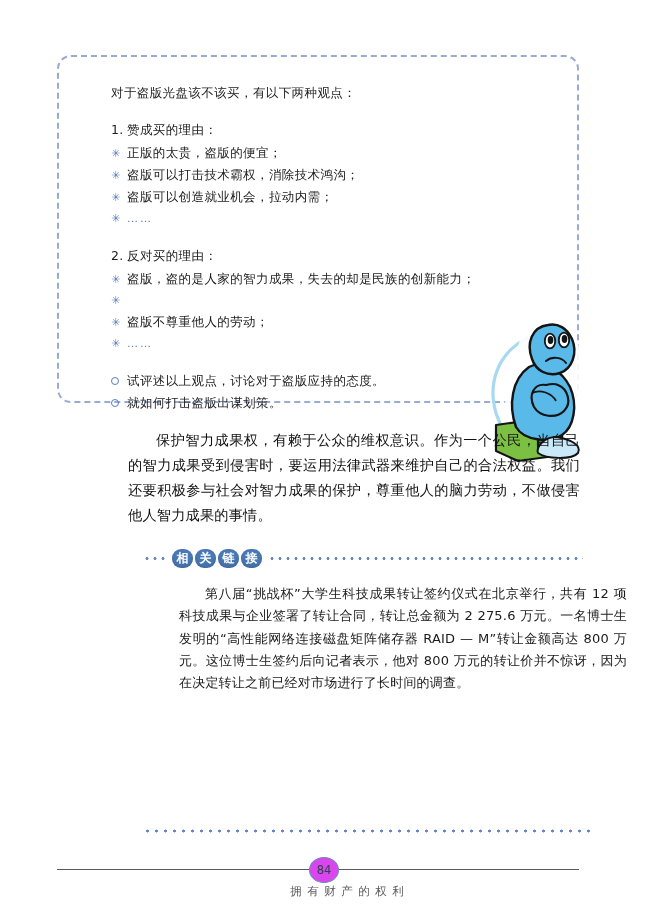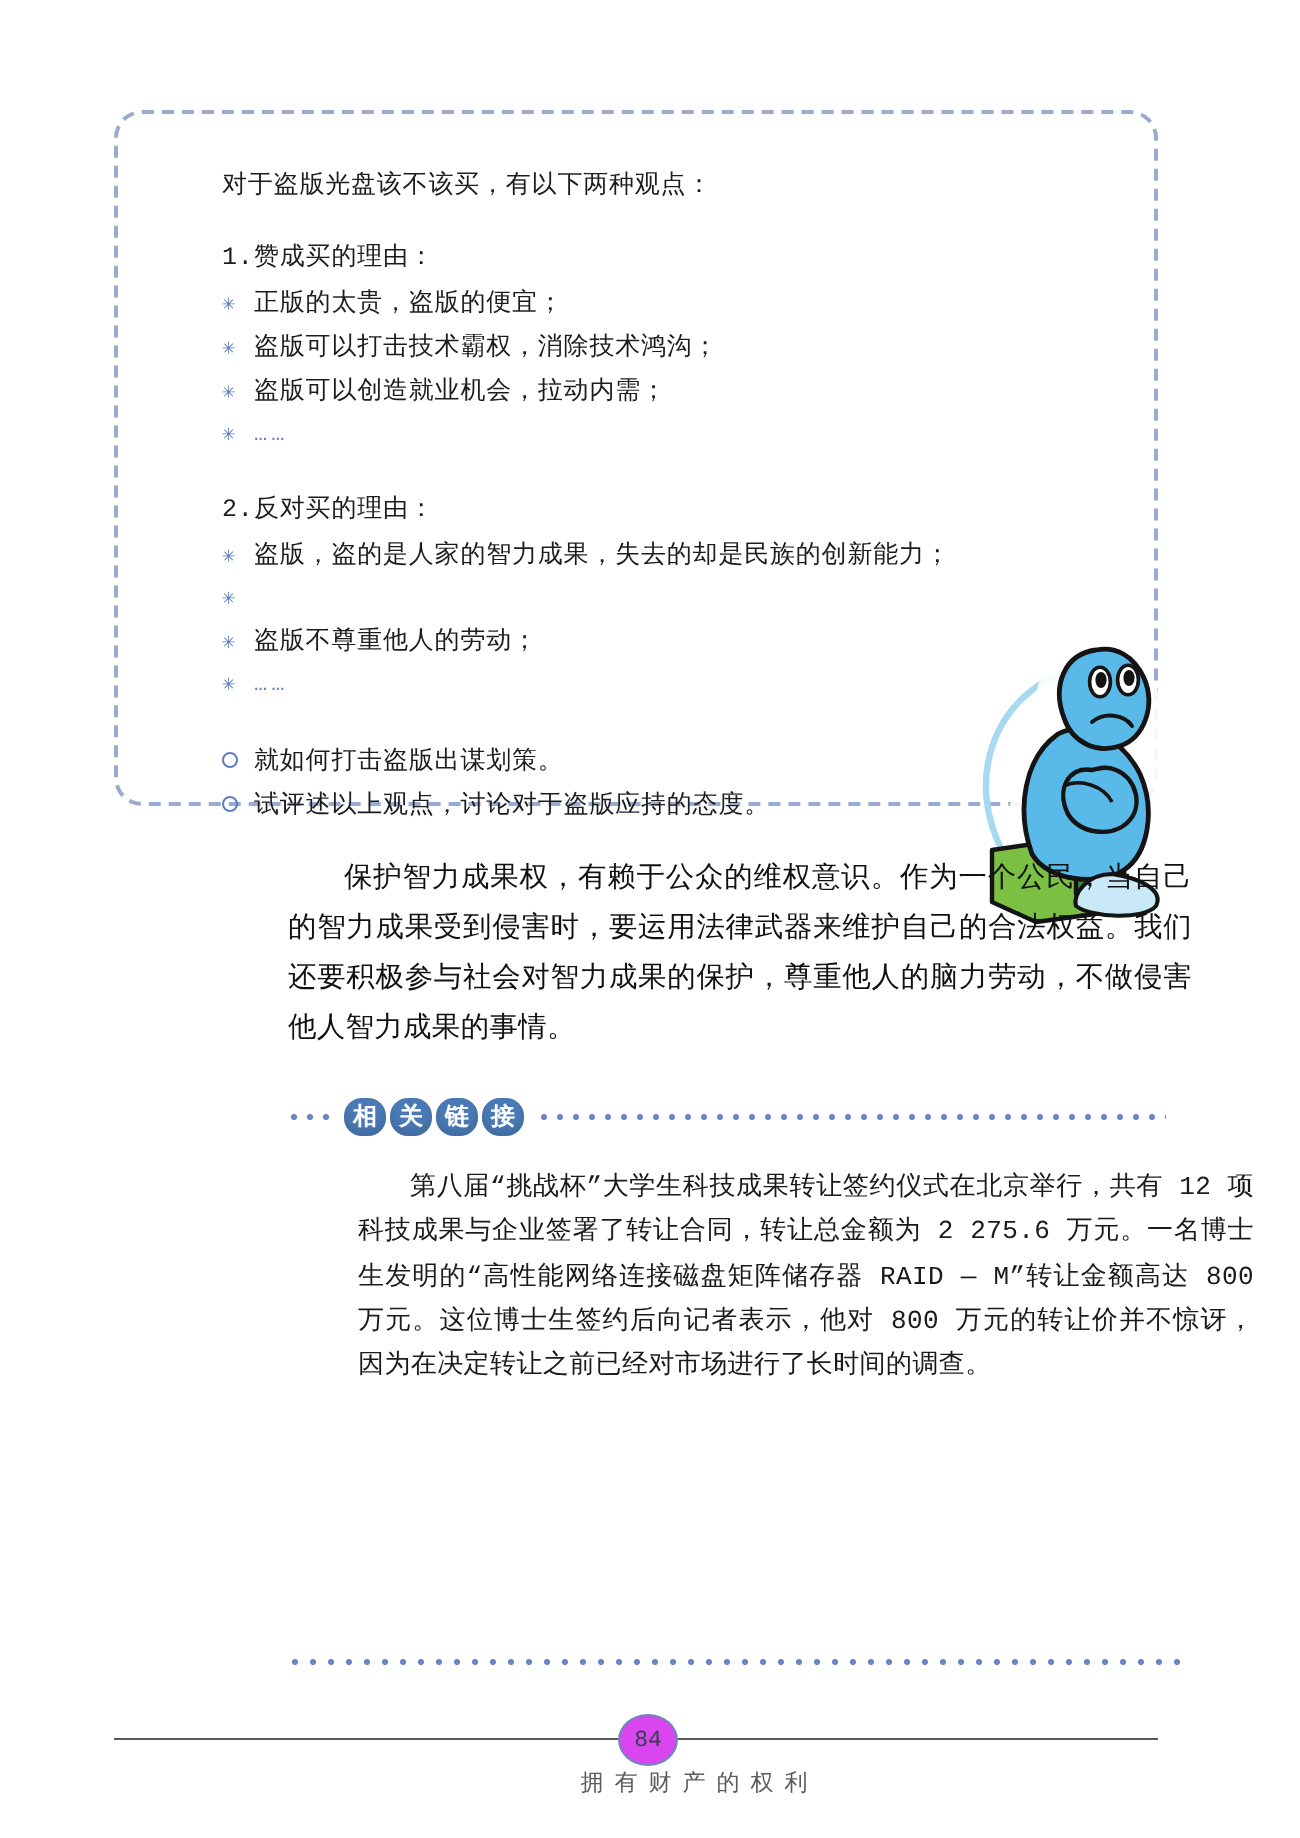--- a/index.html
+++ b/index.html
@@ -14,21 +14,20 @@
     color: #1a1a1a;
     position: relative;
     overflow: hidden;
   }
 
   .page {
     position: relative;
     width: 650px;
     height: 919px;
     box-sizing: border-box;
-    font-family: Liberation Mono, monospace;
   }
 
   
   .activity-box {
     position: absolute;
     left: 57px;
     top: 55px;
     width: 522px;
     height: 348px;
     box-sizing: border-box;
@@ -125,21 +124,20 @@
     position: absolute;
     left: 128px;
     top: 428px;
     width: 452px;
     font-size: 14.2px;
     line-height: 25px;
     letter-spacing: 0.2px;
     text-indent: 28px;
     color: #111111;
     text-align: justify;
-    margin-left: 16px;
   }
 
   
   .related-header {
     position: absolute;
     left: 143px;
     top: 547px;
     width: 440px;
     height: 22px;
     display: flex;
@@ -288,25 +286,25 @@
       </div>
       <div class="star-item">
         <span class="star-mark">✳</span>
         <span class="ellipsis-dots">……</span>
       </div>
 
       <div class="group-gap"></div>
 
       <div class="circle-item">
         <span class="ring"><i></i></span>
-        <span>就如何打击盗版出谋划策。</span>
+        <span>试评述以上观点，讨论对于盗版应持的态度。</span>
       </div>
       <div class="circle-item">
         <span class="ring"><i></i></span>
-        <span>试评述以上观点，讨论对于盗版应持的态度。</span>
+        <span>就如何打击盗版出谋划策。</span>
       </div>
 
     </div>
 
     <svg class="mascot" viewBox="0 0 150 150">
 
       <path d="M28 112 C 8 76, 22 32, 62 20" fill="none" stroke="#a7d9f0" stroke-width="3.2"></path>
 
       <path d="M58 12 C 92 6, 112 26, 108 54 C 124 62, 128 88, 112 108
                C 120 122, 112 136, 94 138 L 38 138 C 24 136, 22 122, 30 114

